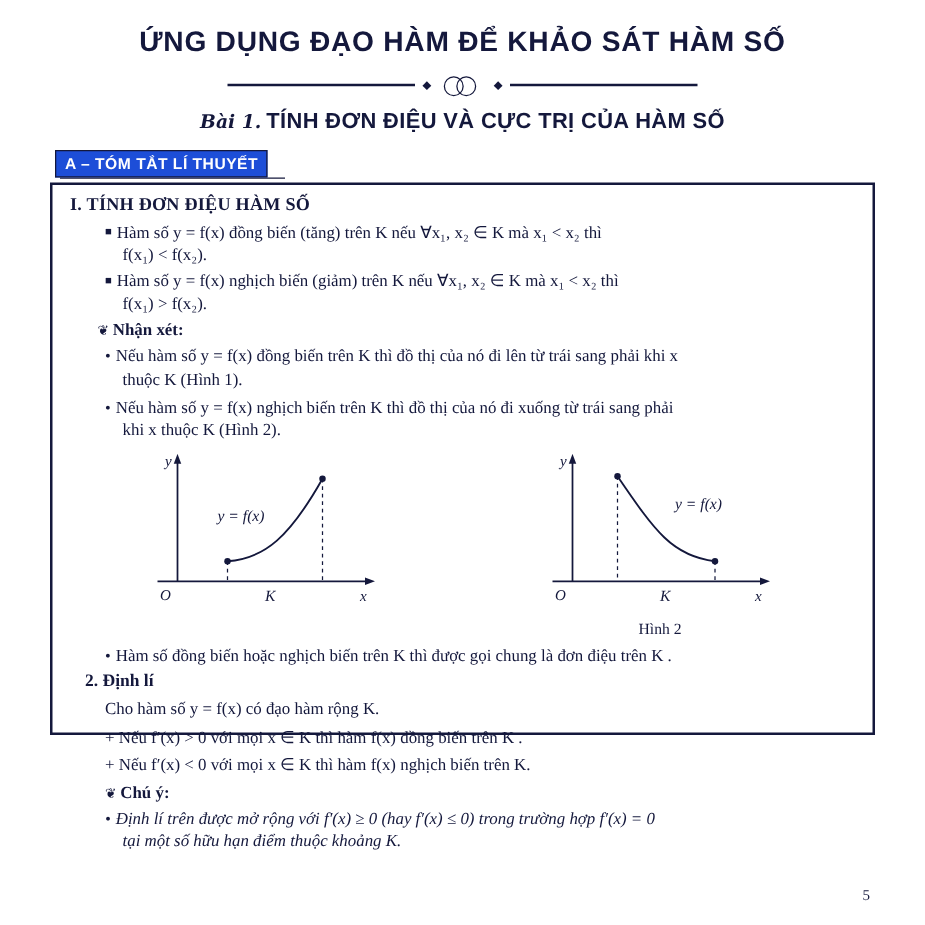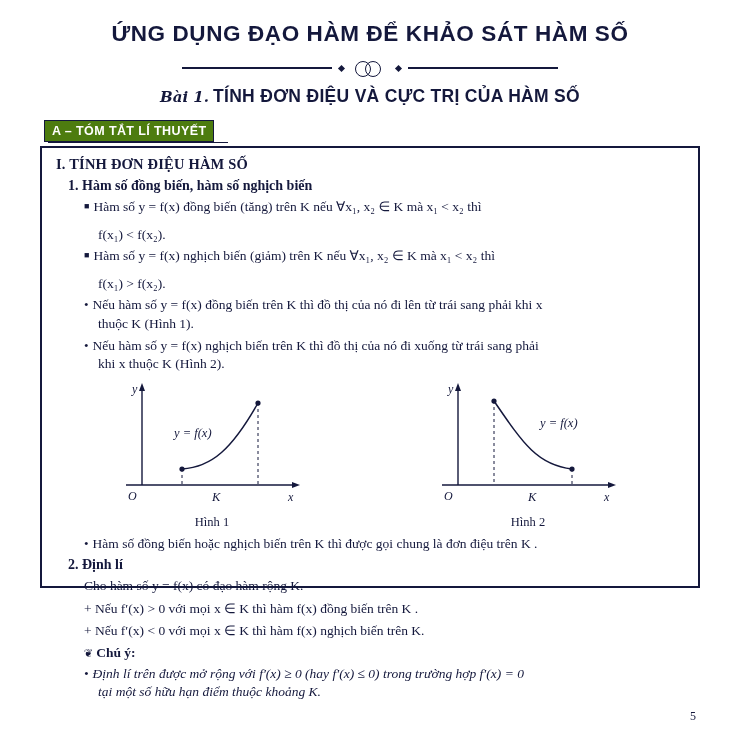--- a/index.html
+++ b/index.html
@@ -104,21 +104,21 @@
     letter-spacing: 0.3px;
     margin-left: 4px;
   }
   
   .section-tag-row {
     margin-top: 13px;
     padding-left: 4px;
   }
   .section-tag {
     display: inline-block;
-    background: #4d7c0f;
+    background: #1d4ed8;
     color: #ffffff;
     font-family: "Liberation Sans", sans-serif;
     font-weight: bold;
     font-size: 12.5px;
     letter-spacing: 0.4px;
     padding: 3px 7px 3px 7px;
     border: 1.5px solid #14183c;
   }
   .tag-underline {
     border-bottom: 1.5px solid #14183c;
@@ -150,21 +150,21 @@
   }
   .lvl2 {
     margin-left: 30px;
     font-size: 13.5px;
     margin-top: 4px;
     line-height: 1.35;
   }
   .lvl2b {
     margin-left: 44px;
     font-size: 13.5px;
-    margin-top: 11px;
+    margin-top: 1px;
   }
   .lvl3 {
     margin-left: 30px;
     font-size: 13.5px;
     margin-top: 4px;
     line-height: 1.35;
   }
   .lvl3 .cont {
     display: block;
     margin-left: 14px;
@@ -230,32 +230,34 @@
 
   <div class="section-tag-row">
     <span class="section-tag">A – TÓM TẮT LÍ THUYẾT</span>
     <div class="tag-underline"></div>
   </div>
 
   <div class="theory-box">
 
     <div class="h-roman">I. TÍNH ĐƠN ĐIỆU HÀM SỐ</div>
 
-    <div class="h-num">1. Hàm số đồng biến, hàm số nghịch biến</div>
 
     <div class="lvl2">
       <span class="bsq">■</span><span>Hàm số y = f(x) đồng biến (tăng) trên K nếu ∀x₁, x₂ ∈ K mà x₁ &lt; x₂ thì</span>
     </div>
     <div class="lvl2b">f(x₁) &lt; f(x₂).</div>
 
     <div class="lvl2">
       <span class="bsq">■</span><span>Hàm số y = f(x) nghịch biến (giảm) trên K nếu ∀x₁, x₂ ∈ K mà x₁ &lt; x₂ thì</span>
     </div>
     <div class="lvl2b">f(x₁) &gt; f(x₂).</div>
 
+    <div class="note-head">
+      <span class="leaf">❦</span><span>Nhận xét:</span>
+    </div>
 
     <div class="lvl3">
       <span class="bdot">•</span><span>Nếu hàm số y = f(x) đồng biến trên K thì đồ thị của nó đi lên từ trái sang phải khi x</span>
       <span class="cont">thuộc K (Hình 1).</span>
     </div>
 
     <div class="lvl3">
       <span class="bdot">•</span><span>Nếu hàm số y = f(x) nghịch biến trên K thì đồ thị của nó đi xuống từ trái sang phải</span>
       <span class="cont">khi x thuộc K (Hình 2).</span>
     </div>
@@ -277,21 +279,20 @@
 
           <line x1="70" y1="90" x2="70" y2="106" stroke="#14183c" stroke-width="1" stroke-dasharray="3,3"></line>
           <line x1="146" y1="24" x2="146" y2="106" stroke="#14183c" stroke-width="1" stroke-dasharray="3,3"></line>
 
           <text x="20" y="14" font-family="Liberation Serif, serif" font-style="italic" font-size="12" fill="#14183c">y</text>
           <text x="176" y="122" font-family="Liberation Serif, serif" font-style="italic" font-size="12" fill="#14183c">x</text>
           <text x="16" y="121" font-family="Liberation Serif, serif" font-style="italic" font-size="12" fill="#14183c">O</text>
           <text x="100" y="122" font-family="Liberation Serif, serif" font-style="italic" font-size="12.5" fill="#14183c">K</text>
           <text x="62" y="58" font-family="Liberation Serif, serif" font-style="italic" font-size="12.5" fill="#14183c">y = f(x)</text>
         </svg>
-        <div class="fig-cap">Hình 1</div>
       </div>
 
       <div class="fig">
         <svg width="200" height="130" viewBox="0 0 200 130">
           <line x1="30" y1="10" x2="30" y2="106" stroke="#14183c" stroke-width="1.4"></line>
           <polygon points="30,4 27,12 33,12" fill="#14183c"></polygon>
           <line x1="14" y1="106" x2="182" y2="106" stroke="#14183c" stroke-width="1.4"></line>
           <polygon points="188,106 180,103 180,109" fill="#14183c"></polygon>
 
           <path d="M66,22 C96,66 110,86 144,90" fill="none" stroke="#14183c" stroke-width="1.5"></path>

